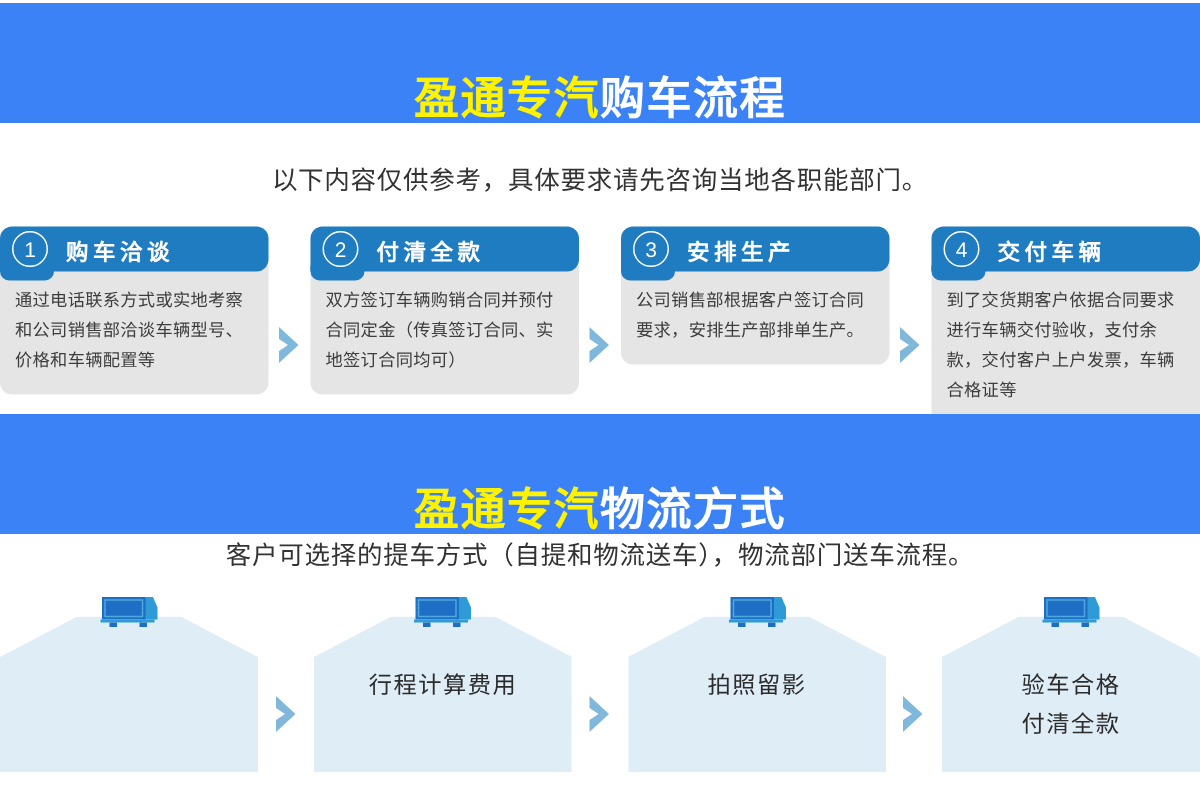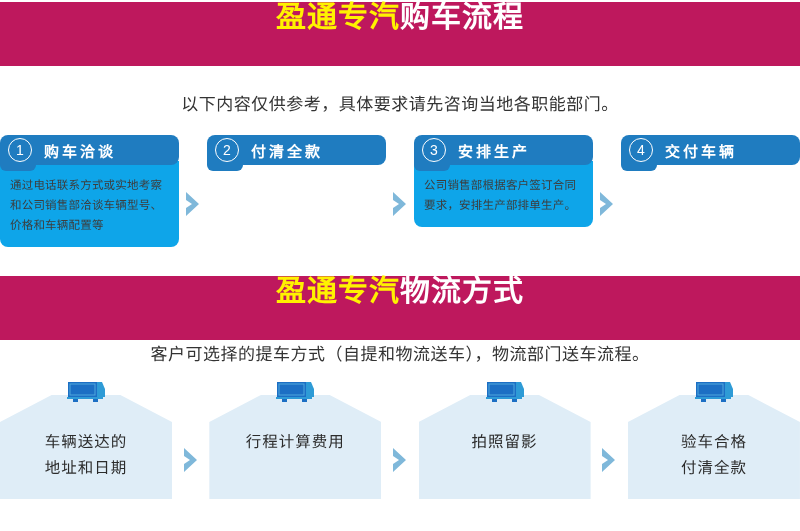--- a/index.html
+++ b/index.html
@@ -11,24 +11,24 @@
     height: 531px;
     background: #ffffff;
     font-family: "Liberation Sans", "DejaVu Sans", sans-serif;
     overflow: hidden;
     position: relative;
   }
 
   
   .banner {
     width: 100%;
-    height: 64px;
-    background: #be185d;
-    display: flex;
-    align-items: flex-start;
+    height: 80px;
+    background: #3b82f6;
+    display: flex;
+    align-items: flex-end;
     justify-content: center;
     box-sizing: border-box;
   }
   .banner-title {
     font-size: 30px;
     font-weight: bold;
     letter-spacing: 1px;
     line-height: 1;
     white-space: nowrap;
   }
@@ -113,21 +113,21 @@
     z-index: 3;
     margin-left: 12px;
     color: #ffffff;
     font-size: 15px;
     font-weight: bold;
     letter-spacing: 3px;
     white-space: nowrap;
   }
   .step-body {
     margin-top: -4px;
-    background: #0ea5e9;
+    background: #e5e5e5;
     border-radius: 0 0 8px 8px;
     padding: 14px 10px 12px 10px;
     min-height: 62px;
     box-sizing: border-box;
     font-size: 11.5px;
     line-height: 1.75;
     color: #3D3D3D;
     letter-spacing: 0.2px;
   }
 
@@ -229,20 +229,21 @@
       <svg width="18" height="26" viewBox="0 0 18 26" aria-hidden="true">
         <path d="M2 1 L15 13 L2 25 L2 17 L8 13 L2 9 Z" fill="#7FB8DA"></path>
       </svg>
     </div>
 
     <div class="step-card">
       <div class="step-head">
         <div class="step-num">2</div>
         <div class="step-title">付清全款</div>
       </div>
+      <div class="step-body">双方签订车辆购销合同并预付合同定金（传真签订合同、实地签订合同均可）</div>
     </div>
 
     <div class="chev">
       <svg width="18" height="26" viewBox="0 0 18 26" aria-hidden="true">
         <path d="M2 1 L15 13 L2 25 L2 17 L8 13 L2 9 Z" fill="#7FB8DA"></path>
       </svg>
     </div>
 
     <div class="step-card">
       <div class="step-head">
@@ -256,20 +257,21 @@
       <svg width="18" height="26" viewBox="0 0 18 26" aria-hidden="true">
         <path d="M2 1 L15 13 L2 25 L2 17 L8 13 L2 9 Z" fill="#7FB8DA"></path>
       </svg>
     </div>
 
     <div class="step-card">
       <div class="step-head">
         <div class="step-num">4</div>
         <div class="step-title">交付车辆</div>
       </div>
+      <div class="step-body">到了交货期客户依据合同要求进行车辆交付验收，支付余款，交付客户上户发票，车辆合格证等</div>
     </div>
 
   </div>
 </section>
 
 <section id="section-logistics">
 
   <div class="banner">
     <div class="banner-title">
       <span class="brand">盈通专汽</span><span class="rest">物流方式</span>
@@ -285,24 +287,20 @@
         <svg width="42" height="24" viewBox="0 0 42 24" aria-hidden="true">
           <path d="M30 3 L37 3 L40 10 L40 18 L30 18 Z" fill="#2E9BD6"></path>
           <rect x="3" y="3" width="29" height="15" fill="#1C6FC4"></rect>
           <rect x="5" y="5" width="25" height="11" fill="none" stroke="#4FA8DC" stroke-width="1"></rect>
           <rect x="2" y="18" width="36" height="2" fill="#2E9BD6"></rect>
           <rect x="8" y="20" width="5" height="3" fill="#1C6FC4"></rect>
           <rect x="28" y="20" width="5" height="3" fill="#1C6FC4"></rect>
         </svg>
       </div>
       <div class="pent"></div>
-      <div class="logi-text">
-        <div>车辆送达的</div>
-        <div>地址和日期</div>
-      </div>
     </div>
 
     <div class="chev-logi">
       <svg width="18" height="26" viewBox="0 0 18 26" aria-hidden="true">
         <path d="M2 1 L15 13 L2 25 L2 17 L8 13 L2 9 Z" fill="#7FB8DA"></path>
       </svg>
     </div>
 
     <div class="logi-card">
       <div class="truck">

